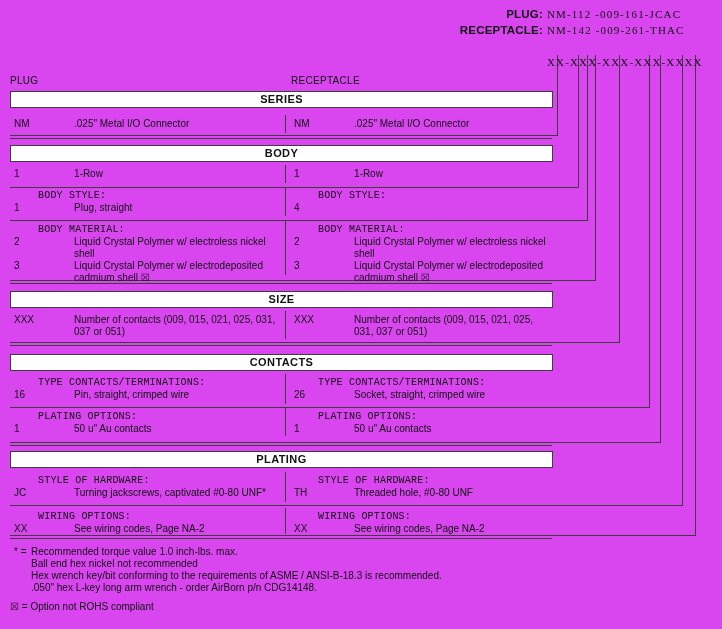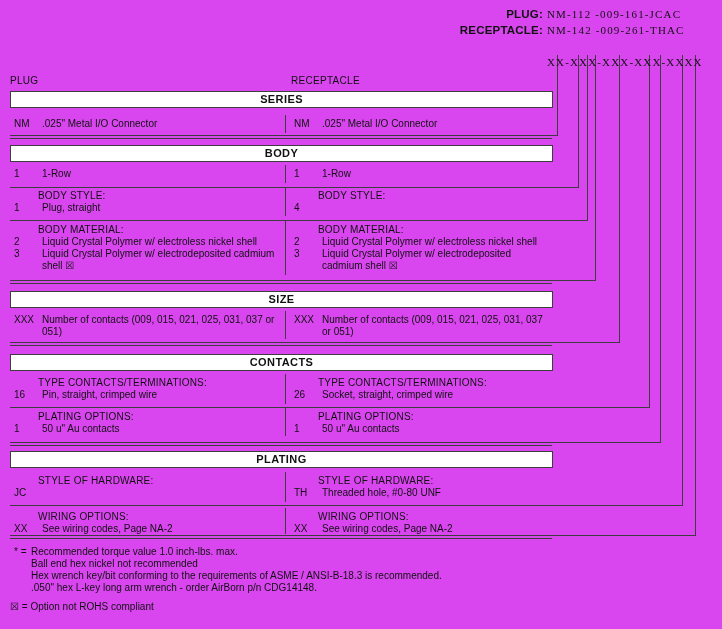--- a/index.html
+++ b/index.html
@@ -15,22 +15,22 @@
 
   .col-label{position:absolute;font-size:10px;letter-spacing:.3px;}
 
   .sec-title{position:absolute;left:10px;width:541px;height:15px;border:1px solid #3d3d3d;
              text-align:center;font-weight:700;font-size:11px;line-height:15px;letter-spacing:.4px;background:#fff;}
 
   .grp{position:absolute;left:10px;width:546px;display:flex;align-items:stretch;
        font-size:10px;line-height:12px;}
   .half{width:275px;box-sizing:border-box;padding-left:4px;padding-top:3px;}
   .half.r{width:271px;border-left:1px solid #3d3d3d;padding-left:8px;}
-  .hdr{margin-left:24px;letter-spacing:.2px;}
-  .item{display:flex;}
+  .hdr{margin-left:24px;letter-spacing:.2px;font-family:Liberation Mono, monospace;}
+  .item{display:flex;gap:32px;}
   .code{flex:none;width:28px;}
   .desc{flex:1;padding-right:6px;}
 
   .fn{position:absolute;left:14px;top:546px;display:flex;font-size:10px;line-height:12px;}
   .fn-prefix{flex:none;width:17px;}
   .fn-lines div{white-space:nowrap;}
   .rohs{position:absolute;left:10px;top:601px;font-size:10px;}
   .rohs .glyph{font-size:10px;}
 </style>
 </head>
@@ -195,20 +195,21 @@
         <span class="desc">50 u" Au contacts</span>
       </div>
     </div>
   </div>
 
   <div class="grp" style="top:472px;height:30px">
     <div class="half l">
       <div class="hdr">STYLE OF HARDWARE:</div>
       <div class="item">
         <span class="code">JC</span>
+        <span class="desc">Turning jackscrews, captivated #0-80 UNF*</span>
       </div>
     </div>
     <div class="half r">
       <div class="hdr">STYLE OF HARDWARE:</div>
       <div class="item">
         <span class="code">TH</span>
         <span class="desc">Threaded hole, #0-80 UNF</span>
       </div>
     </div>
   </div>

